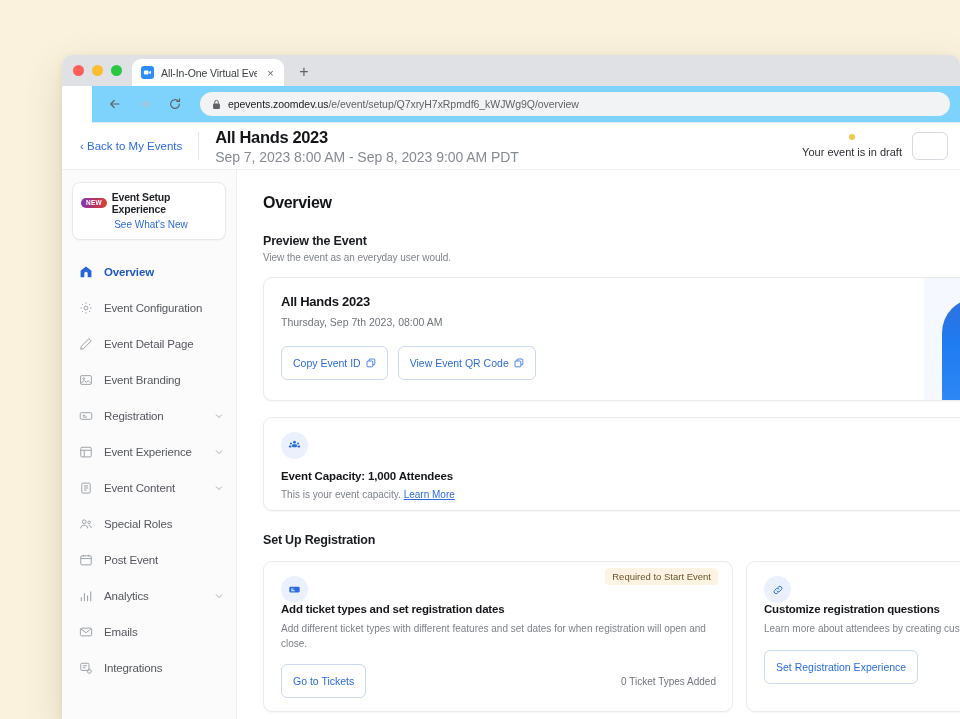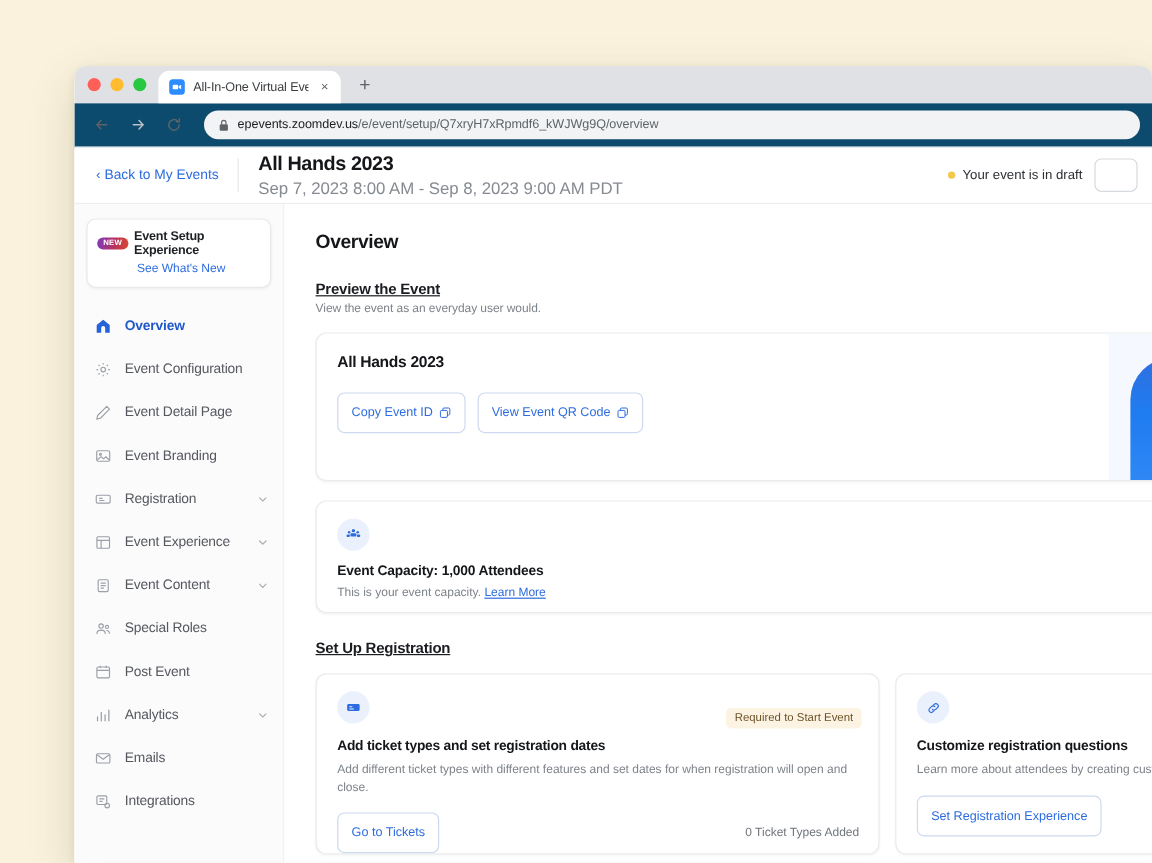--- a/index.html
+++ b/index.html
@@ -56,23 +56,24 @@
     display: flex; align-items: center; justify-content: center; font-size: 11px;
   }
   .newtab {
     width: 26px; height: 26px; margin-left: 7px; margin-bottom: 1px;
     display: flex; align-items: center; justify-content: center;
     color: #5f6368; font-size: 16px; font-weight: 300;
   }
 
   
   .omnibar {
-    height: 37px; background: #0c4a6e;
+    height: 37px; background: #7dd3fc;
     display: flex; align-items: center; gap: 4px; padding: 0 10px;
     border-bottom: 1px solid #e8eaed;
+    margin-left: 30px;
   }
   .navbtn {
     width: 26px; height: 26px; display: flex; align-items: center; justify-content: center;
     color: #5f6368; border-radius: 50%;
   }
   .navbtn.disabled { color: #bdc1c6; }
   .urlbox {
     flex: 1 1 auto; height: 24px; margin-left: 8px;
     background: #f1f3f4; border-radius: 13px;
     display: flex; align-items: center; gap: 7px; padding: 0 12px;
@@ -97,21 +98,21 @@
   }
   .back-link {
     font-size: 11.5px; color: #2d6cdf; white-space: nowrap;
     padding-right: 16px;
   }
   .hdr-divider { width: 1px; height: 28px; background: #e6e8ea; margin-right: 16px; }
   .hdr-titles { display: flex; flex-direction: column; gap: 2px; }
   .hdr-title { font-size: 16.5px; font-weight: bold; color: #14161a; letter-spacing: -0.35px; }
   .hdr-sub { font-size: 14px; color: #868b92; letter-spacing: -0.05px; }
   .hdr-right { margin-left: auto; display: flex; align-items: center; gap: 10px; }
-  .draft-status { display: flex; align-items: center; gap: 6px; font-size: 11px; color: #2b2e33; white-space: nowrap; }
+  .draft-status { display: flex; align-items: center; gap: 6px; font-size: 11px; color: #2b2e33; white-space: nowrap; flex-direction: column; }
   .draft-dot { width: 6px; height: 6px; border-radius: 50%; background: #f2c94c; }
   .hdr-btn {
     height: 28px; min-width: 36px; border: 1px solid #d6dade; border-radius: 6px;
     background: #fff;
   }
 
   
   .app-body { flex: 1 1 auto; display: flex; min-height: 0; }
 
   .sidebar {
@@ -144,21 +145,21 @@
   .nav-item.active .ico { color: #2563d6; }
   .nav-label { flex: 1 1 auto; white-space: nowrap; }
   .chev { color: #a9aeb4; flex: 0 0 10px; }
 
   
   .main {
     flex: 1 1 auto; background: #ffffff; padding: 24px 0 0 26px; overflow: hidden;
     position: relative;
   }
   .page-title { font-size: 16px; font-weight: bold; color: #14161a; letter-spacing: -0.3px; }
-  .section-title { font-size: 12.5px; font-weight: bold; color: #1a1d21; letter-spacing: -0.2px; text-decoration: underline; }
+  .section-title { font-size: 12.5px; font-weight: bold; color: #1a1d21; letter-spacing: -0.2px; }
   .section-sub { font-size: 10px; color: #7e838a; margin-top: 4px; letter-spacing: -0.05px; }
 
   .card {
     background: #fff; border: 1px solid #e9ebed; border-radius: 9px;
     box-shadow: 0 1px 2px rgba(20,22,26,0.04);
     position: relative; overflow: hidden;
   }
 
   
   .preview-card { margin-top: 14px; width: 830px; height: 124px; display: flex; }
@@ -186,25 +187,25 @@
   .cap-title { font-size: 11.5px; font-weight: bold; color: #14161a; margin-top: 11px; letter-spacing: -0.15px; }
   .cap-sub { font-size: 10px; color: #7e838a; margin-top: 7px; }
   .cap-sub a { color: #2d6cdf; }
 
   
   .reg-head { margin-top: 22px; }
   .reg-row { display: flex; gap: 13px; margin-top: 14px; }
   .reg-card { width: 470px; flex: 0 0 470px; height: 151px; padding: 14px 16px 0 17px; }
   .reg-card.second { width: 470px; flex: 0 0 470px; }
   .req-badge {
-    position: absolute; right: 14px; top: 28px;
+    position: absolute; right: 14px; top: 6px;
     background: #fdf3e3; color: #6b5329; font-size: 9.5px;
     border-radius: 4px; padding: 3px 7px; white-space: nowrap;
   }
-  .reg-title { font-size: 11.5px; font-weight: bold; color: #14161a; margin-top: 13px; letter-spacing: -0.2px; }
+  .reg-title { font-size: 11.5px; font-weight: bold; color: #14161a; margin-top: 0; letter-spacing: -0.2px; }
   .reg-desc { font-size: 10px; color: #7e838a; margin-top: 7px; line-height: 1.45; max-width: 428px; }
   .reg-foot { display: flex; align-items: center; margin-top: 13px; }
   .reg-count { margin-left: auto; font-size: 10px; color: #6f747b; white-space: nowrap; }
 
   svg { display: block; }
 </style>
 </head>
 <body>
 
 <div id="root">
@@ -443,20 +444,21 @@
           <div class="page-title">Overview</div>
 
           <div style="margin-top:22px;">
             <div class="section-title">Preview the Event</div>
             <div class="section-sub">View the event as an everyday user would.</div>
           </div>
 
           <div class="card preview-card">
             <div class="preview-left">
               <div class="pv-title">All Hands 2023</div>
+              <div class="pv-date">Thursday, Sep 7th 2023, 08:00 AM</div>
               <div class="pv-btns">
                 <span class="ghost-btn">
                   <span>Copy Event ID</span>
                   <span>
                     <svg width="10" height="10" viewBox="0 0 12 12" fill="none" stroke="#2d6cdf" stroke-width="1">
                         <rect x="3.6" y="1.2" width="7" height="7" rx="1.2"></rect>
                         <rect x="1.2" y="3.6" width="7" height="7" rx="1.2" fill="#fff"></rect>
                       </svg>
                   </span>
                 </span>

